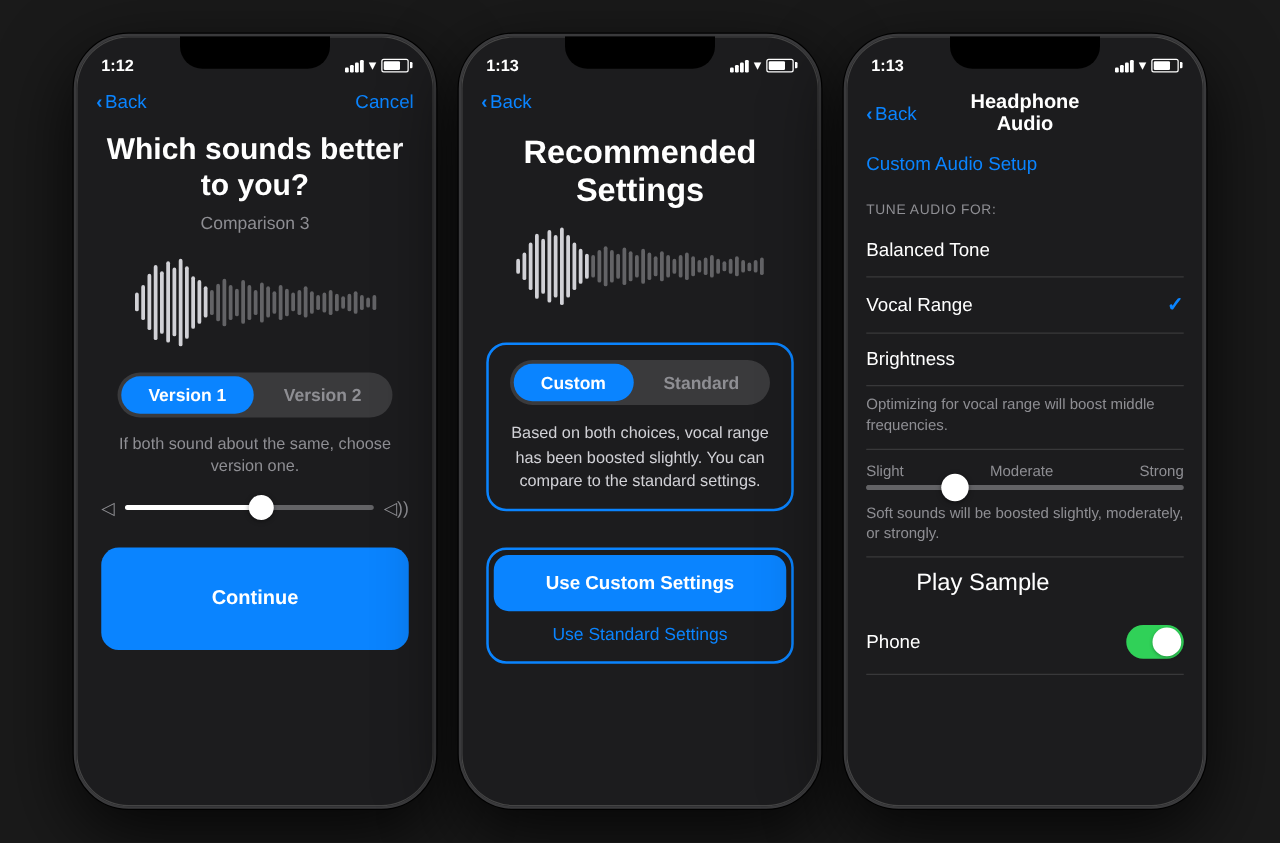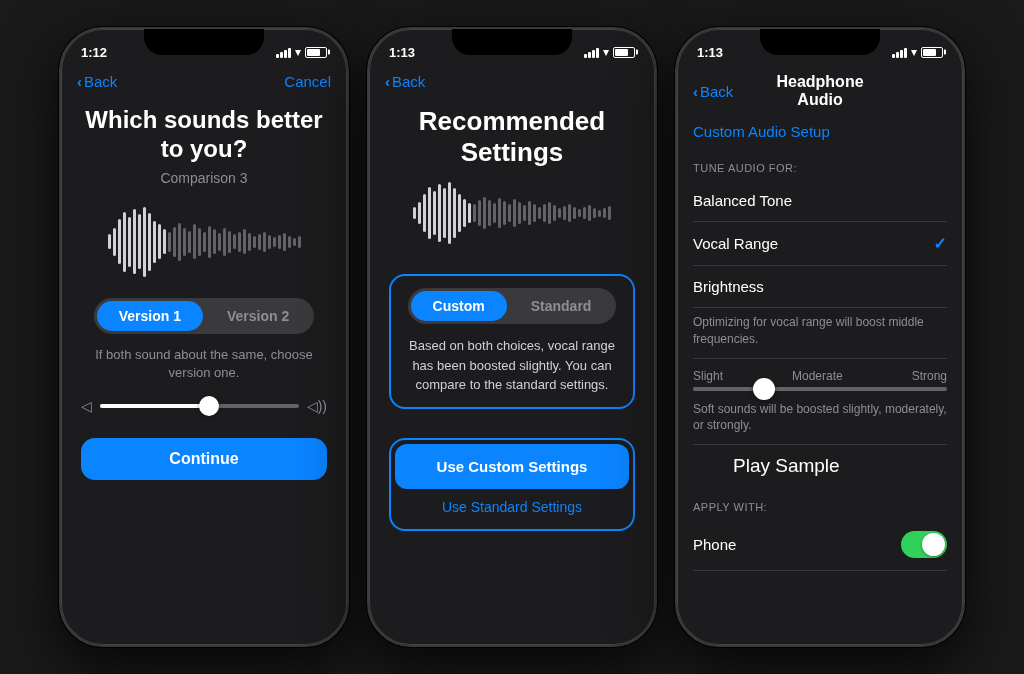--- a/index.html
+++ b/index.html
@@ -264,21 +264,21 @@
       transform: translate(-50%, -50%);
       box-shadow: 0 1px 4px rgba(0,0,0,0.4);
     }
 
     
     .continue-btn {
       background: #0a84ff;
       color: #fff;
       border: none;
       border-radius: 14px;
-      padding: 12px;
+      padding: 32px;
       font-size: 16px;
       font-weight: 600;
       width: 100%;
       cursor: pointer;
       margin-top: 8px;
     }
 
     
     .rec-title {
       font-size: 26px;
@@ -749,21 +749,20 @@
         <span class="slider-label-text">Strong</span>
       </div>
       <div class="settings-slider-track">
         <div class="settings-slider-fill"></div>
         <div class="settings-slider-thumb"></div>
       </div>
       <div class="small-desc">Soft sounds will be boosted slightly, moderately, or strongly.</div>
 
       <span class="play-sample-link">Play Sample</span>
 
-      <div class="section-label">APPLY WITH:</div>
 
       <div class="settings-row">
         <span class="settings-row-text">Phone</span>
         <div class="toggle-switch">
           <div class="toggle-knob"></div>
         </div>
       </div>
     </div>
   </div>
 

